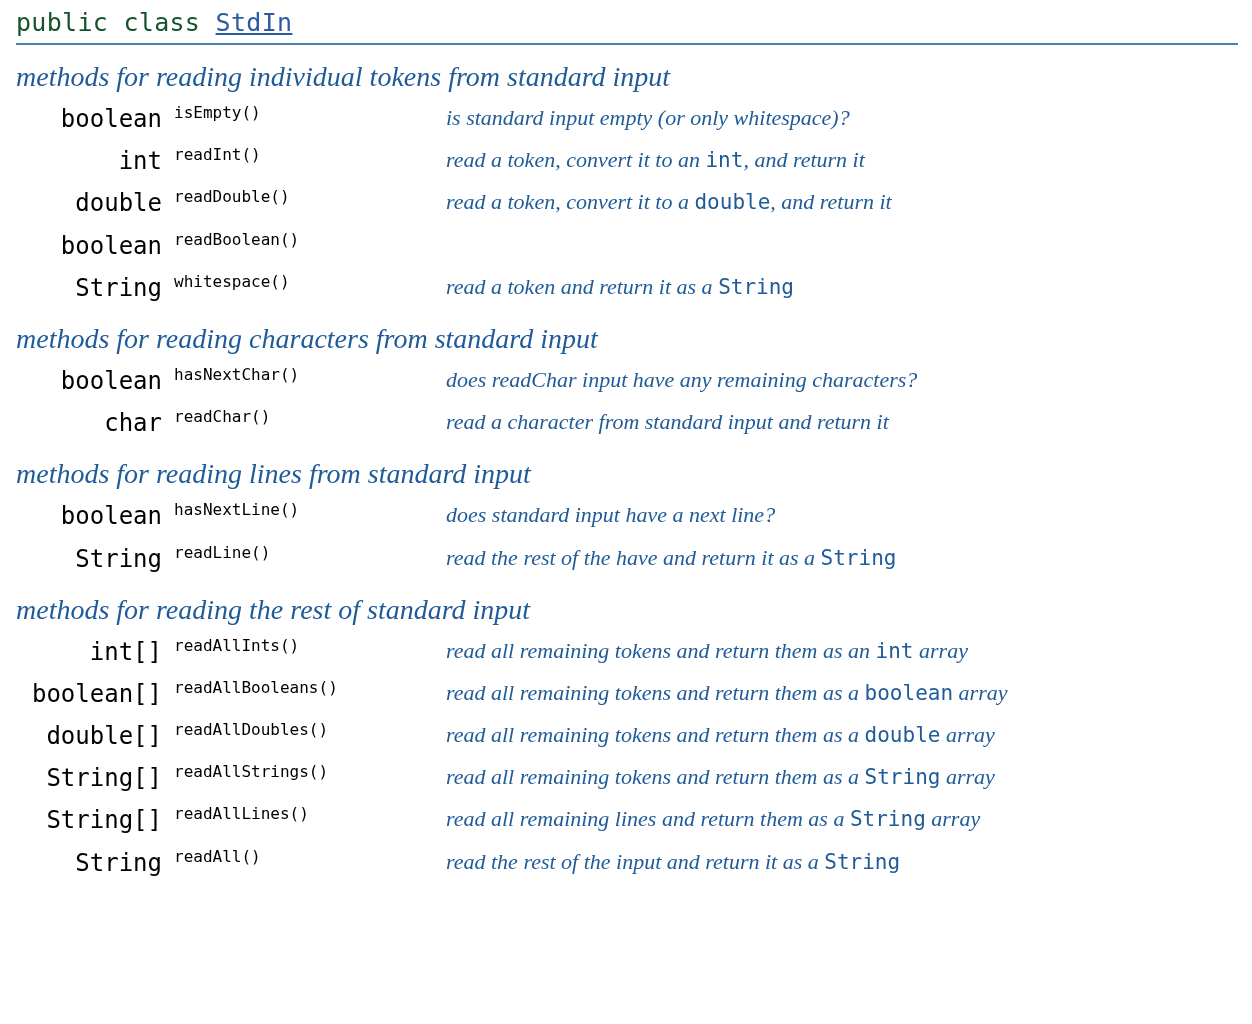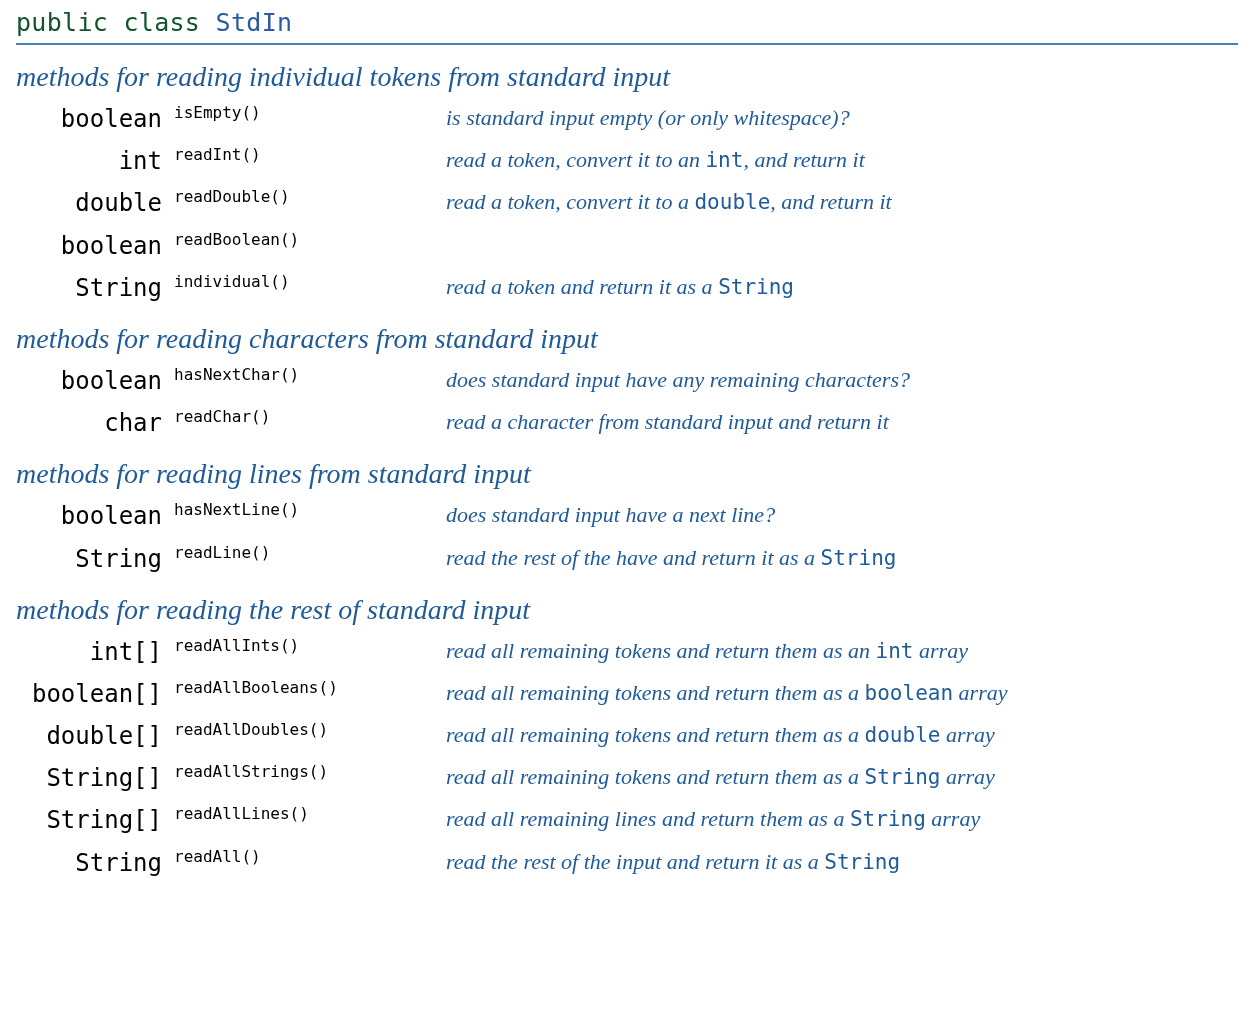--- a/index.html
+++ b/index.html
@@ -20,20 +20,21 @@
       border-bottom: 2px solid #4a7fb8;
       padding-bottom: 6px;
       margin-bottom: 10px;
       letter-spacing: 0.3px;
     }
     .class-header .keyword {
       color: #14532d;
     }
     .class-header .class-name {
       color: #2a5aa0;
+      text-decoration: underline;
     }
     .section-heading {
       color: #1f5a99;
       font-style: italic;
       font-size: 28px;
       margin-top: 16px;
       margin-bottom: 8px;
     }
     .method-row {
       display: flex;
@@ -94,28 +95,28 @@
       <div class="ret-type">double</div>
       <div class="method-name">readDouble()</div>
       <div class="method-desc"><span>read a token, convert it to a </span><span class="mono-inline">double</span><span>, and return it</span></div>
     </div>
     <div class="method-row">
       <div class="ret-type">boolean</div>
       <div class="method-name">readBoolean()</div>
     </div>
     <div class="method-row">
       <div class="ret-type">String</div>
-      <div class="method-name">individual()</div>
+      <div class="method-name">whitespace()</div>
       <div class="method-desc"><span>read a token and return it as a </span><span class="mono-inline">String</span></div>
     </div>
     <div class="section-heading">methods for reading characters from standard input</div>
     <div class="method-row">
       <div class="ret-type">boolean</div>
       <div class="method-name">hasNextChar()</div>
-      <div class="method-desc"><span>does standard input have any remaining characters?</span></div>
+      <div class="method-desc"><span>does readChar input have any remaining characters?</span></div>
     </div>
     <div class="method-row">
       <div class="ret-type">char</div>
       <div class="method-name">readChar()</div>
       <div class="method-desc"><span>read a character from standard input and return it</span></div>
     </div>
     <div class="section-heading">methods for reading lines from standard input</div>
     <div class="method-row">
       <div class="ret-type">boolean</div>
       <div class="method-name">hasNextLine()</div>

